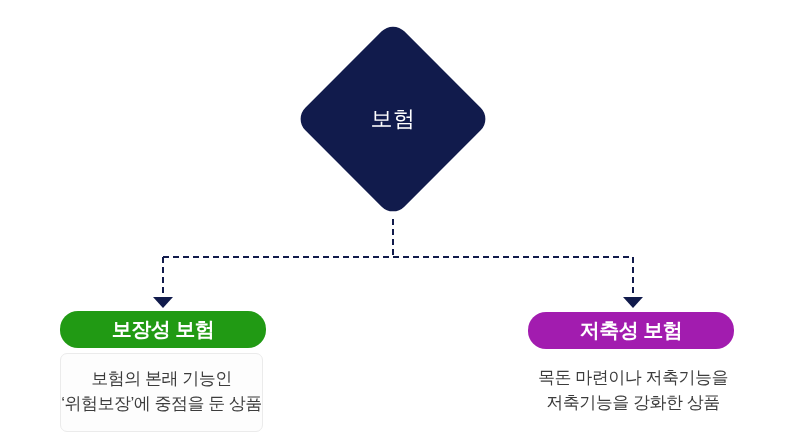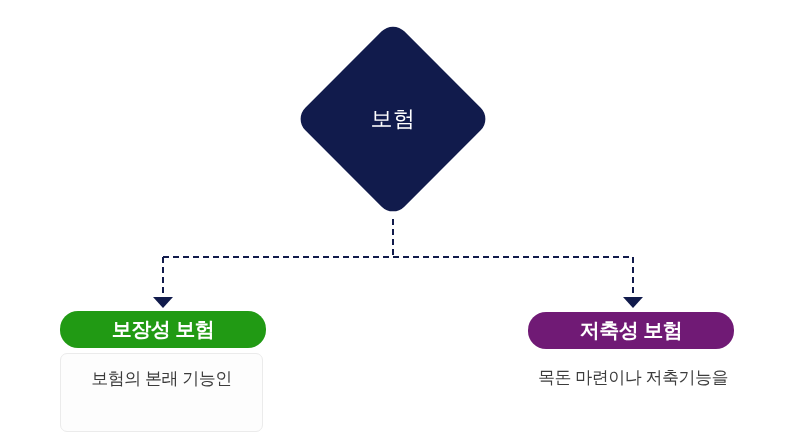--- a/index.html
+++ b/index.html
@@ -118,22 +118,24 @@
   <div class="dash-v drop-l"></div>
   <div class="dash-v drop-r"></div>
   <div class="arrowhead arrow-l"></div>
   <div class="arrowhead arrow-r"></div>
 
   <div class="pill pill-left" style="background-color: rgb(33, 154, 20);">
     <span>보장성 보험</span>
   </div>
   <div class="desc card-left">
     <span class="desc-line">보험의 본래 기능인</span>
+    <span class="desc-line">‘위험보장’에 중점을 둔 상품</span>
   </div>
 
-  <div class="pill pill-right" style="background-color: #701a75;">
+  <div class="pill pill-right" style="background-color: #a21caf;">
     <span>저축성 보험</span>
   </div>
   <div class="desc desc-right">
     <span class="desc-line">목돈 마련이나 저축기능을</span>
+    <span class="desc-line">저축기능을 강화한 상품</span>
   </div>
 
 </div>
 
 </body></html>

